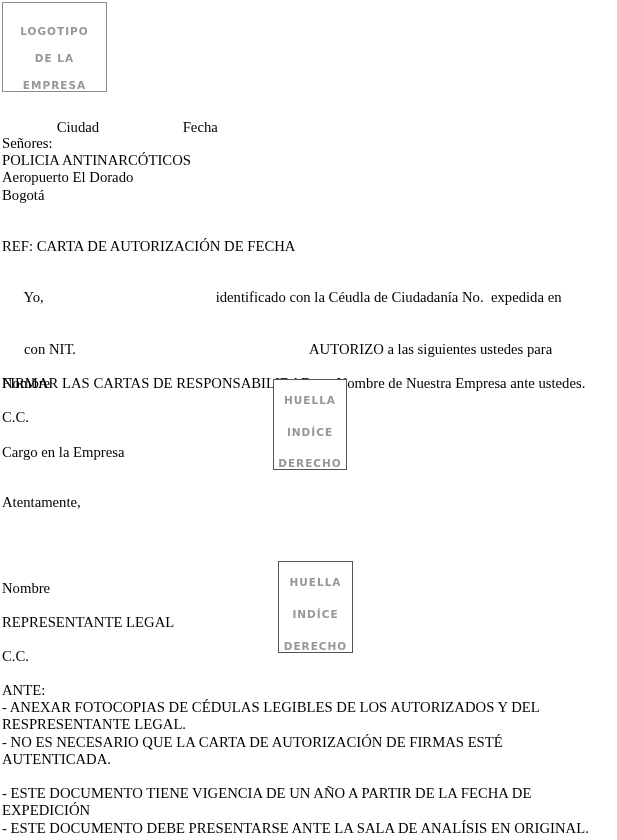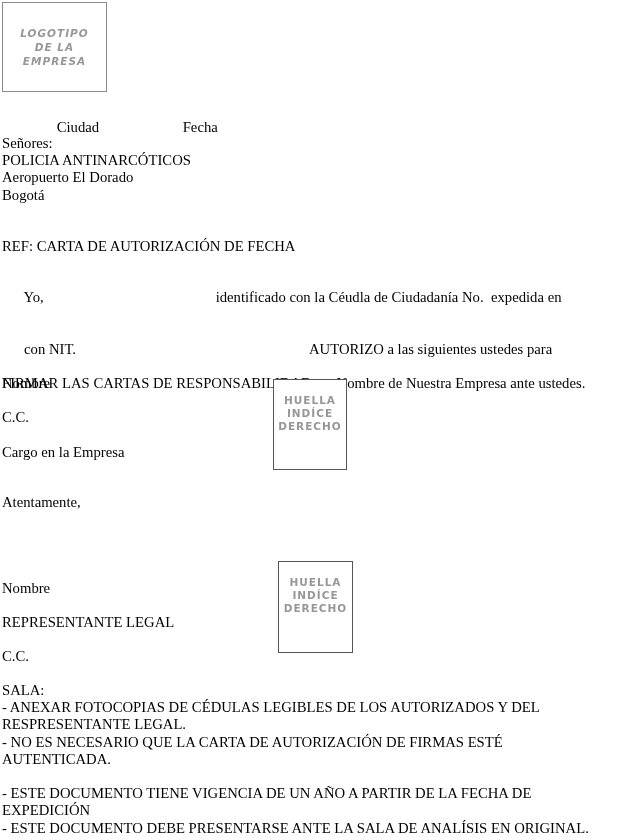--- a/index.html
+++ b/index.html
@@ -12,38 +12,38 @@
     line-height:17.2px;
     color:#000;
     overflow:hidden;
   }
   .abs{position:absolute;left:2px;}
   .line{min-height:17.2px;white-space:pre;}
   
   .logo-box{
     position:absolute;left:2px;top:2px;width:105px;height:90px;
     border:1px solid #8c8c8c;
-    display:flex;flex-direction:column;align-items:center;justify-content:center;
-    box-sizing:border-box;gap:2px;font-style:italic;
+    display:flex;flex-direction:column;align-items:center;justify-content:flex-end;
+    box-sizing:border-box;gap:15px;
   }
   .stencil{
     font-family:"DejaVu Sans",sans-serif;
     font-weight:bold;
     color:#979797;
     letter-spacing:1px;
     font-size:10.5px;
     line-height:12px;
     white-space:pre;
   }
   
   .fp-box{
     position:absolute;
     border:1px solid #555555;
     box-sizing:border-box;
-    display:flex;flex-direction:column;align-items:center;justify-content:flex-start;
+    display:flex;flex-direction:column;align-items:center;justify-content:space-between;
     padding-top:14px;gap:1px;
     background:#fff;
   }
   .fp1{left:273px;top:379px;width:74px;height:91px;}
   .fp2{left:278px;top:561px;width:75px;height:92px;}
   
   .dateline{top:102px;}
   .city-cell{display:inline-block;width:126px;margin-left:40px;}
   
   .recipient{top:135px;}
@@ -110,21 +110,21 @@
   <div class="abs rep-title line">REPRESENTANTE LEGAL</div>
   <div class="abs rep-id line">C.C.</div>
 
   <div class="fp-box fp2">
     <div class="stencil">HUELLA</div>
     <div class="stencil">INDÍCE</div>
     <div class="stencil">DERECHO</div>
   </div>
 
   <div class="abs notes">
-    <div class="line">SALA:</div>
+    <div class="line">ANTE:</div>
     <div class="line">- ANEXAR FOTOCOPIAS DE CÉDULAS LEGIBLES DE LOS AUTORIZADOS Y DEL</div>
     <div class="line">RESPRESENTANTE LEGAL.</div>
     <div class="line">- NO ES NECESARIO QUE LA CARTA DE AUTORIZACIÓN DE FIRMAS ESTÉ</div>
     <div class="line">AUTENTICADA.</div>
     <div class="line"></div>
     <div class="line">- ESTE DOCUMENTO TIENE VIGENCIA DE UN AÑO A PARTIR DE LA FECHA DE</div>
     <div class="line">EXPEDICIÓN</div>
     <div class="line">- ESTE DOCUMENTO DEBE PRESENTARSE ANTE LA SALA DE ANALÍSIS EN ORIGINAL.</div>
   </div>
 

